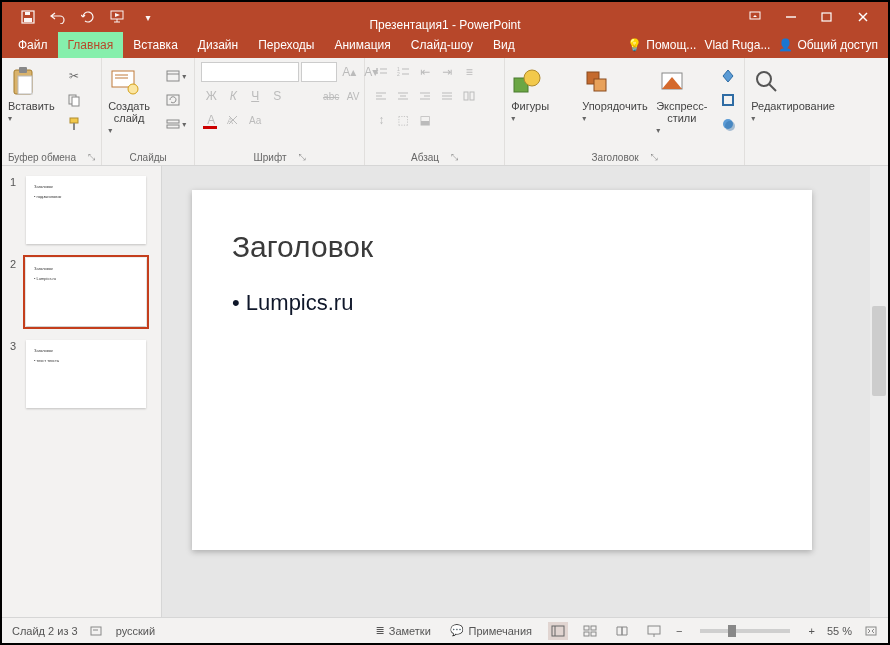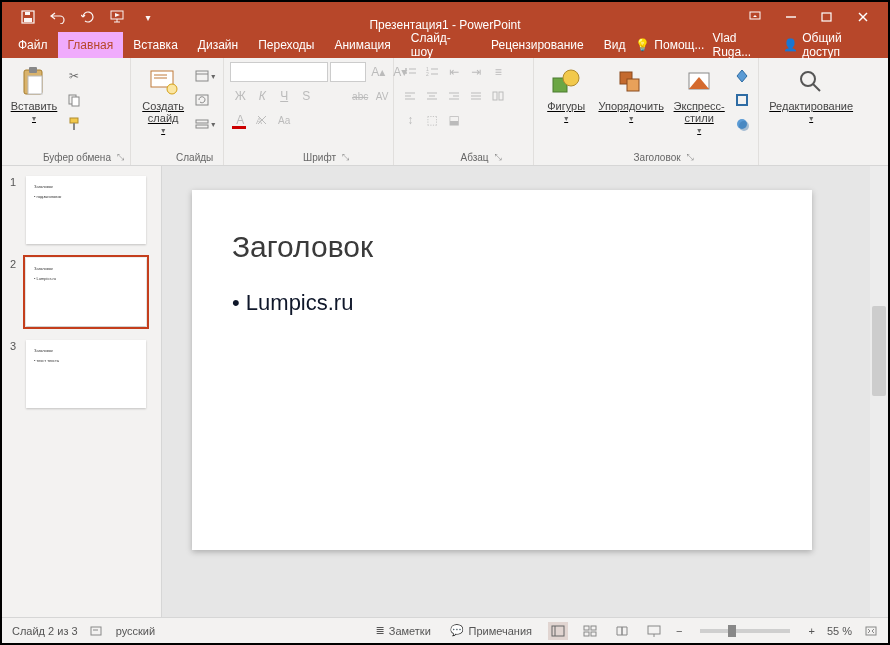--- a/index.html
+++ b/index.html
@@ -9,33 +9,33 @@
 .titlebar { height: 30px; background: #b7472a; display: flex; align-items: center; color: #fff; font-size: 12px; position: relative; }
 .qat { display: flex; align-items: center; gap: 14px; padding-left: 18px; }
 .qat .ic { width: 16px; height: 16px; display: flex; align-items: center; justify-content: center; opacity: 0.95; }
 .title-text { position: absolute; left: 50%; transform: translateX(-50%); font-size: 12px; margin-top: 16px; }
 .winctrl { margin-left: auto; display: flex; align-items: center; gap: 22px; padding-right: 18px; }
 .winctrl .ic { width: 14px; height: 14px; display:flex;align-items:center;justify-content:center; }
 
 
 .tabstrip { height: 26px; background: #b7472a; display: flex; align-items: stretch; font-size: 12px; color: #fff; padding-left: 6px; }
 .tabstrip .tab { padding: 0 10px; display: flex; align-items: center; cursor: pointer; }
-.tabstrip .tab.active { background: #f0abfc; color: #b7472a; }
+.tabstrip .tab.active { background: #86efac; color: #b7472a; }
 .tabstrip .spacer { flex: 1; }
 .tabstrip .right { display: flex; align-items: center; gap: 8px; padding-right: 10px; }
 .tabstrip .right .item { display:flex; align-items:center; gap:4px; }
 
 
 .ribbon { height: 108px; background: #f3f2f1; border-bottom: 1px solid #d6d6d6; display: flex; }
 .group { border-right: 1px solid #e1dfdd; display: flex; flex-direction: column; padding: 4px 6px 2px 6px; }
 .group .controls { flex: 1; display: flex; align-items: flex-start; gap: 4px; }
-.group .caption { font-size: 10px; color: #666; text-align: center; padding: 2px 0 0 0; display:flex; justify-content:center; align-items:flex-start; gap:6px;margin-left:35px; }
+.group .caption { font-size: 10px; color: #666; text-align: center; padding: 2px 0 0 0; display:flex; justify-content:center; align-items:flex-start; gap:12px; }
 .group .caption .dlg { font-size: 9px; color:#888; }
 
-.bigbtn { width: 52px; display: flex; flex-direction: column; align-items: center; justify-content: flex-start; gap: 2px; padding-top: 4px; cursor: pointer; text-decoration: underline; }
+.bigbtn { width: 52px; display: flex; flex-direction: column; align-items: flex-start; justify-content: flex-start; gap: 2px; padding-top: 4px; cursor: pointer; }
 .bigbtn .icon { width: 32px; height: 32px; display:flex; align-items:center; justify-content:center; }
 .bigbtn .lbl { font-size: 11px; color: #444; text-align: center; line-height: 12px; }
 .bigbtn .caret { font-size: 8px; color:#666; }
 
 .smallcol { display:flex; flex-direction:column; gap:4px; padding-top:4px; }
 .smallbtn { width: 20px; height: 20px; display:flex; align-items:center; justify-content:center; color:#666; font-size:12px; cursor:pointer; }
 .smallbtn.disabled, .disabled { color:#bbb; }
 .inlinebtn { height:20px; padding:0 2px; display:flex; align-items:center; gap:2px; color:#666; font-size:11px; cursor:pointer; }
 .fontrow { display:flex; gap:2px; align-items:center; }
 .fontbox { width:98px; height:20px; border:1px solid #ccc; background:#fff; font-size:11px; padding:0 4px; display:flex; align-items:center; color:#888; }
@@ -130,21 +130,20 @@
 </div>
 
 <div class="tabstrip">
   <div class="tab">Файл</div>
   <div class="tab active">Главная</div>
   <div class="tab">Вставка</div>
   <div class="tab">Дизайн</div>
   <div class="tab">Переходы</div>
   <div class="tab">Анимация</div>
   <div class="tab">Слайд-шоу</div>
-  <div class="tab">Рецензирование</div>
   <div class="tab">Вид</div>
   <div class="spacer"></div>
   <div class="right">
     <div class="item">
         <span>💡</span>
         <span>Помощ...</span>
       </div>
     <div class="item">
         <span>Vlad Ruga...</span>
       </div>
@@ -344,21 +343,21 @@
       <div class="bigbtn">
         <div class="icon">
             <svg width="30" height="28" viewBox="0 0 30 28">
               <rect x="2" y="10" width="14" height="14" fill="#6ba644" stroke="#4a7a2e"></rect>
               <circle cx="20" cy="10" r="8" fill="#f2c94c" stroke="#b08b2e"></circle>
             </svg>
           </div>
         <div class="lbl">Фигуры</div>
         <div class="caret">▾</div>
       </div>
-      <div class="bigbtn" style="width:70px;">
+      <div class="bigbtn" style="width:70px;margin-left:15px;">
         <div class="icon">
             <svg width="28" height="26" viewBox="0 0 28 26">
               <rect x="3" y="3" width="12" height="12" fill="#c46a2e" stroke="#8a4a1e"></rect>
               <rect x="10" y="10" width="12" height="12" fill="#e8a15a" stroke="#8a4a1e"></rect>
             </svg>
           </div>
         <div class="lbl">Упорядочить</div>
         <div class="caret">▾</div>
       </div>
       <div class="bigbtn" style="width:58px;">

